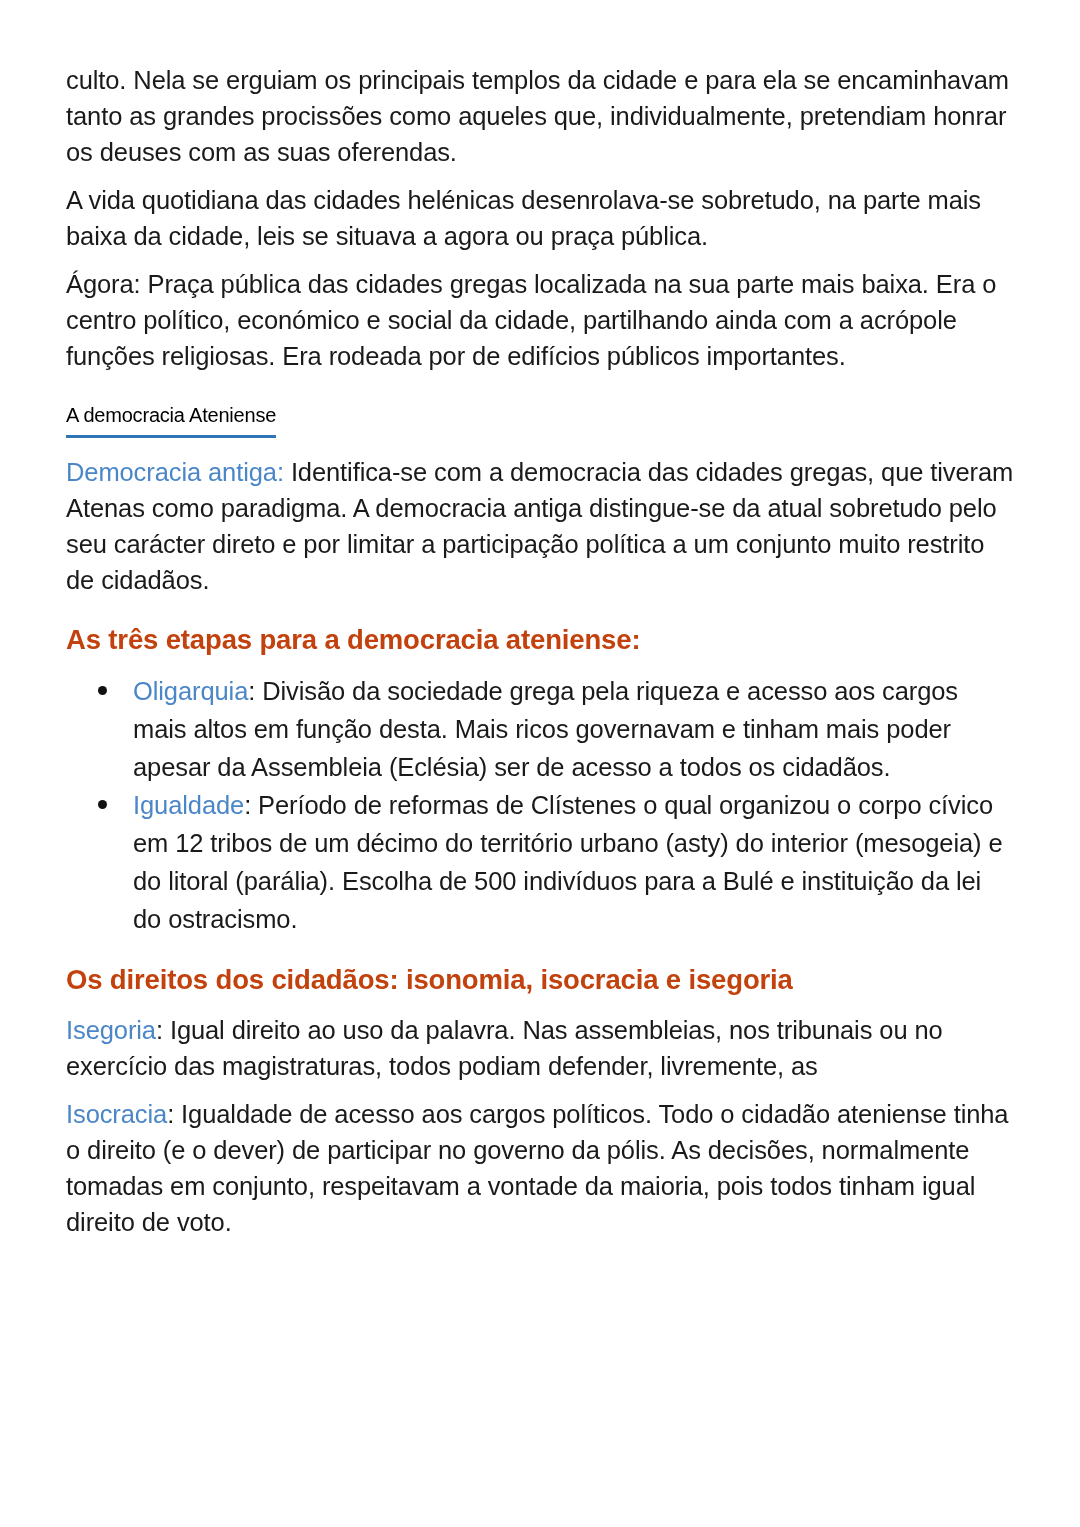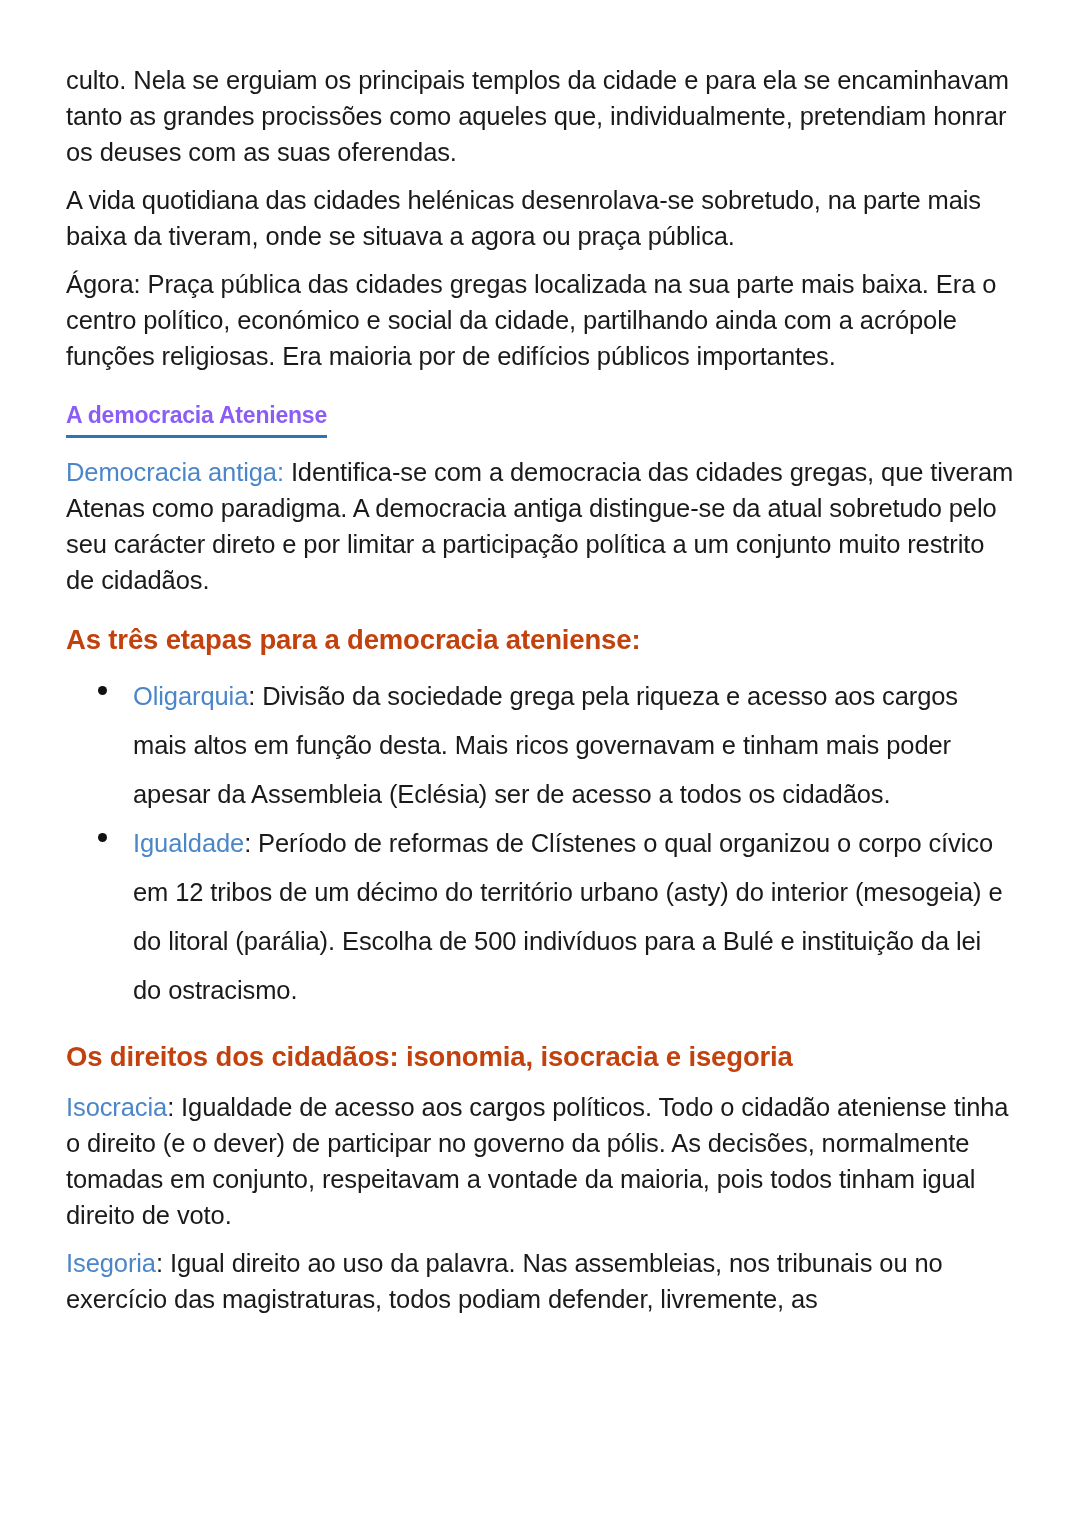--- a/index.html
+++ b/index.html
@@ -25,24 +25,24 @@
     font-size: 25.5px;
     line-height: 36px;
     color: #1a1a1a;
     text-align: left;
     letter-spacing: -0.1px;
   }
   p.body:last-child { margin-bottom: 0; }
 
   h1.section {
     margin: 22px 0 16px 0;
-    font-size: 23px;
+    font-size: 20px;
     line-height: 38px;
-    font-weight: bold;
-    color: #8b5cf6;
+    font-weight: normal;
+    color: #000000;
     letter-spacing: -0.2px;
   }
   h1.section .u {
     display: inline-block;
     border-bottom: 3px solid #2E75B6;
     padding-bottom: 1px;
   }
 
   h2.subsection {
     margin: 24px 0 14px 0;
@@ -56,21 +56,21 @@
   ul.bullets {
     margin: 0 0 14px 0;
     padding: 0;
     list-style: none;
   }
   ul.bullets li {
     position: relative;
     margin: 0;
     padding-left: 67px;
     font-size: 25.5px;
-    line-height: 49px;
+    line-height: 38px;
     color: #1a1a1a;
     letter-spacing: -0.1px;
   }
   ul.bullets li .dot {
     position: absolute;
     left: 32px;
     top: 14px;
     width: 9px;
     height: 9px;
     border-radius: 50%;
@@ -80,23 +80,23 @@
   .term { color: #4A86C8; text-align: right; }
 </style>
 </head>
 <body>
 
 <div class="page">
   <div class="doc">
 
     <p class="body">culto. Nela se erguiam os principais templos da cidade e para ela se encaminhavam tanto as grandes procissões como aqueles que, individualmente, pretendiam honrar os deuses com as suas oferendas.</p>
 
-    <p class="body">A vida quotidiana das cidades helénicas desenrolava-se sobretudo, na parte mais baixa da tiveram, onde se situava a agora ou praça pública.</p>
+    <p class="body">A vida quotidiana das cidades helénicas desenrolava-se sobretudo, na parte mais baixa da cidade, leis se situava a agora ou praça pública.</p>
 
-    <p class="body">Ágora: Praça pública das cidades gregas localizada na sua parte mais baixa. Era o centro político, económico e social da cidade, partilhando ainda com a acrópole funções religiosas. Era maioria por de edifícios públicos importantes.</p>
+    <p class="body">Ágora: Praça pública das cidades gregas localizada na sua parte mais baixa. Era o centro político, económico e social da cidade, partilhando ainda com a acrópole funções religiosas. Era rodeada por de edifícios públicos importantes.</p>
 
     <h1 class="section"><span class="u">A democracia Ateniense</span></h1>
 
     <p class="body"><span class="term">Democracia antiga:</span><span> Identifica-se com a democracia das cidades gregas, que tiveram Atenas como paradigma. A democracia antiga distingue-se da atual sobretudo pelo seu carácter direto e por limitar a participação política a um conjunto muito restrito de cidadãos.</span></p>
 
     <h2 class="subsection">As três etapas para a democracia ateniense:</h2>
 
     <ul class="bullets">
       <li>
         <span class="dot"></span>
@@ -104,18 +104,18 @@
       </li>
       <li>
         <span class="dot"></span>
         <span class="term">Igualdade</span><span>: Período de reformas de Clístenes o qual organizou o corpo cívico em 12 tribos de um décimo do território urbano (asty) do interior (mesogeia) e do litoral (parália). Escolha de 500 indivíduos para a Bulé e instituição da lei do ostracismo.</span>
       </li>
     </ul>
 
     <h2 class="subsection">Os direitos dos cidadãos: isonomia, isocracia e isegoria</h2>
 
 
+    <p class="body"><span class="term">Isegoria</span><span>: Igual direito ao uso da palavra. Nas assembleias, nos tribunais ou no exercício das magistraturas, todos podiam defender, livremente, as</span></p>
+
     <p class="body"><span class="term">Isocracia</span><span>: Igualdade de acesso aos cargos políticos. Todo o cidadão ateniense tinha o direito (e o dever) de participar no governo da pólis. As decisões, normalmente tomadas em conjunto, respeitavam a vontade da maioria, pois todos tinham igual direito de voto.</span></p>
-
-    <p class="body"><span class="term">Isegoria</span><span>: Igual direito ao uso da palavra. Nas assembleias, nos tribunais ou no exercício das magistraturas, todos podiam defender, livremente, as</span></p>
 
   </div>
 </div>
 
 </body></html>

